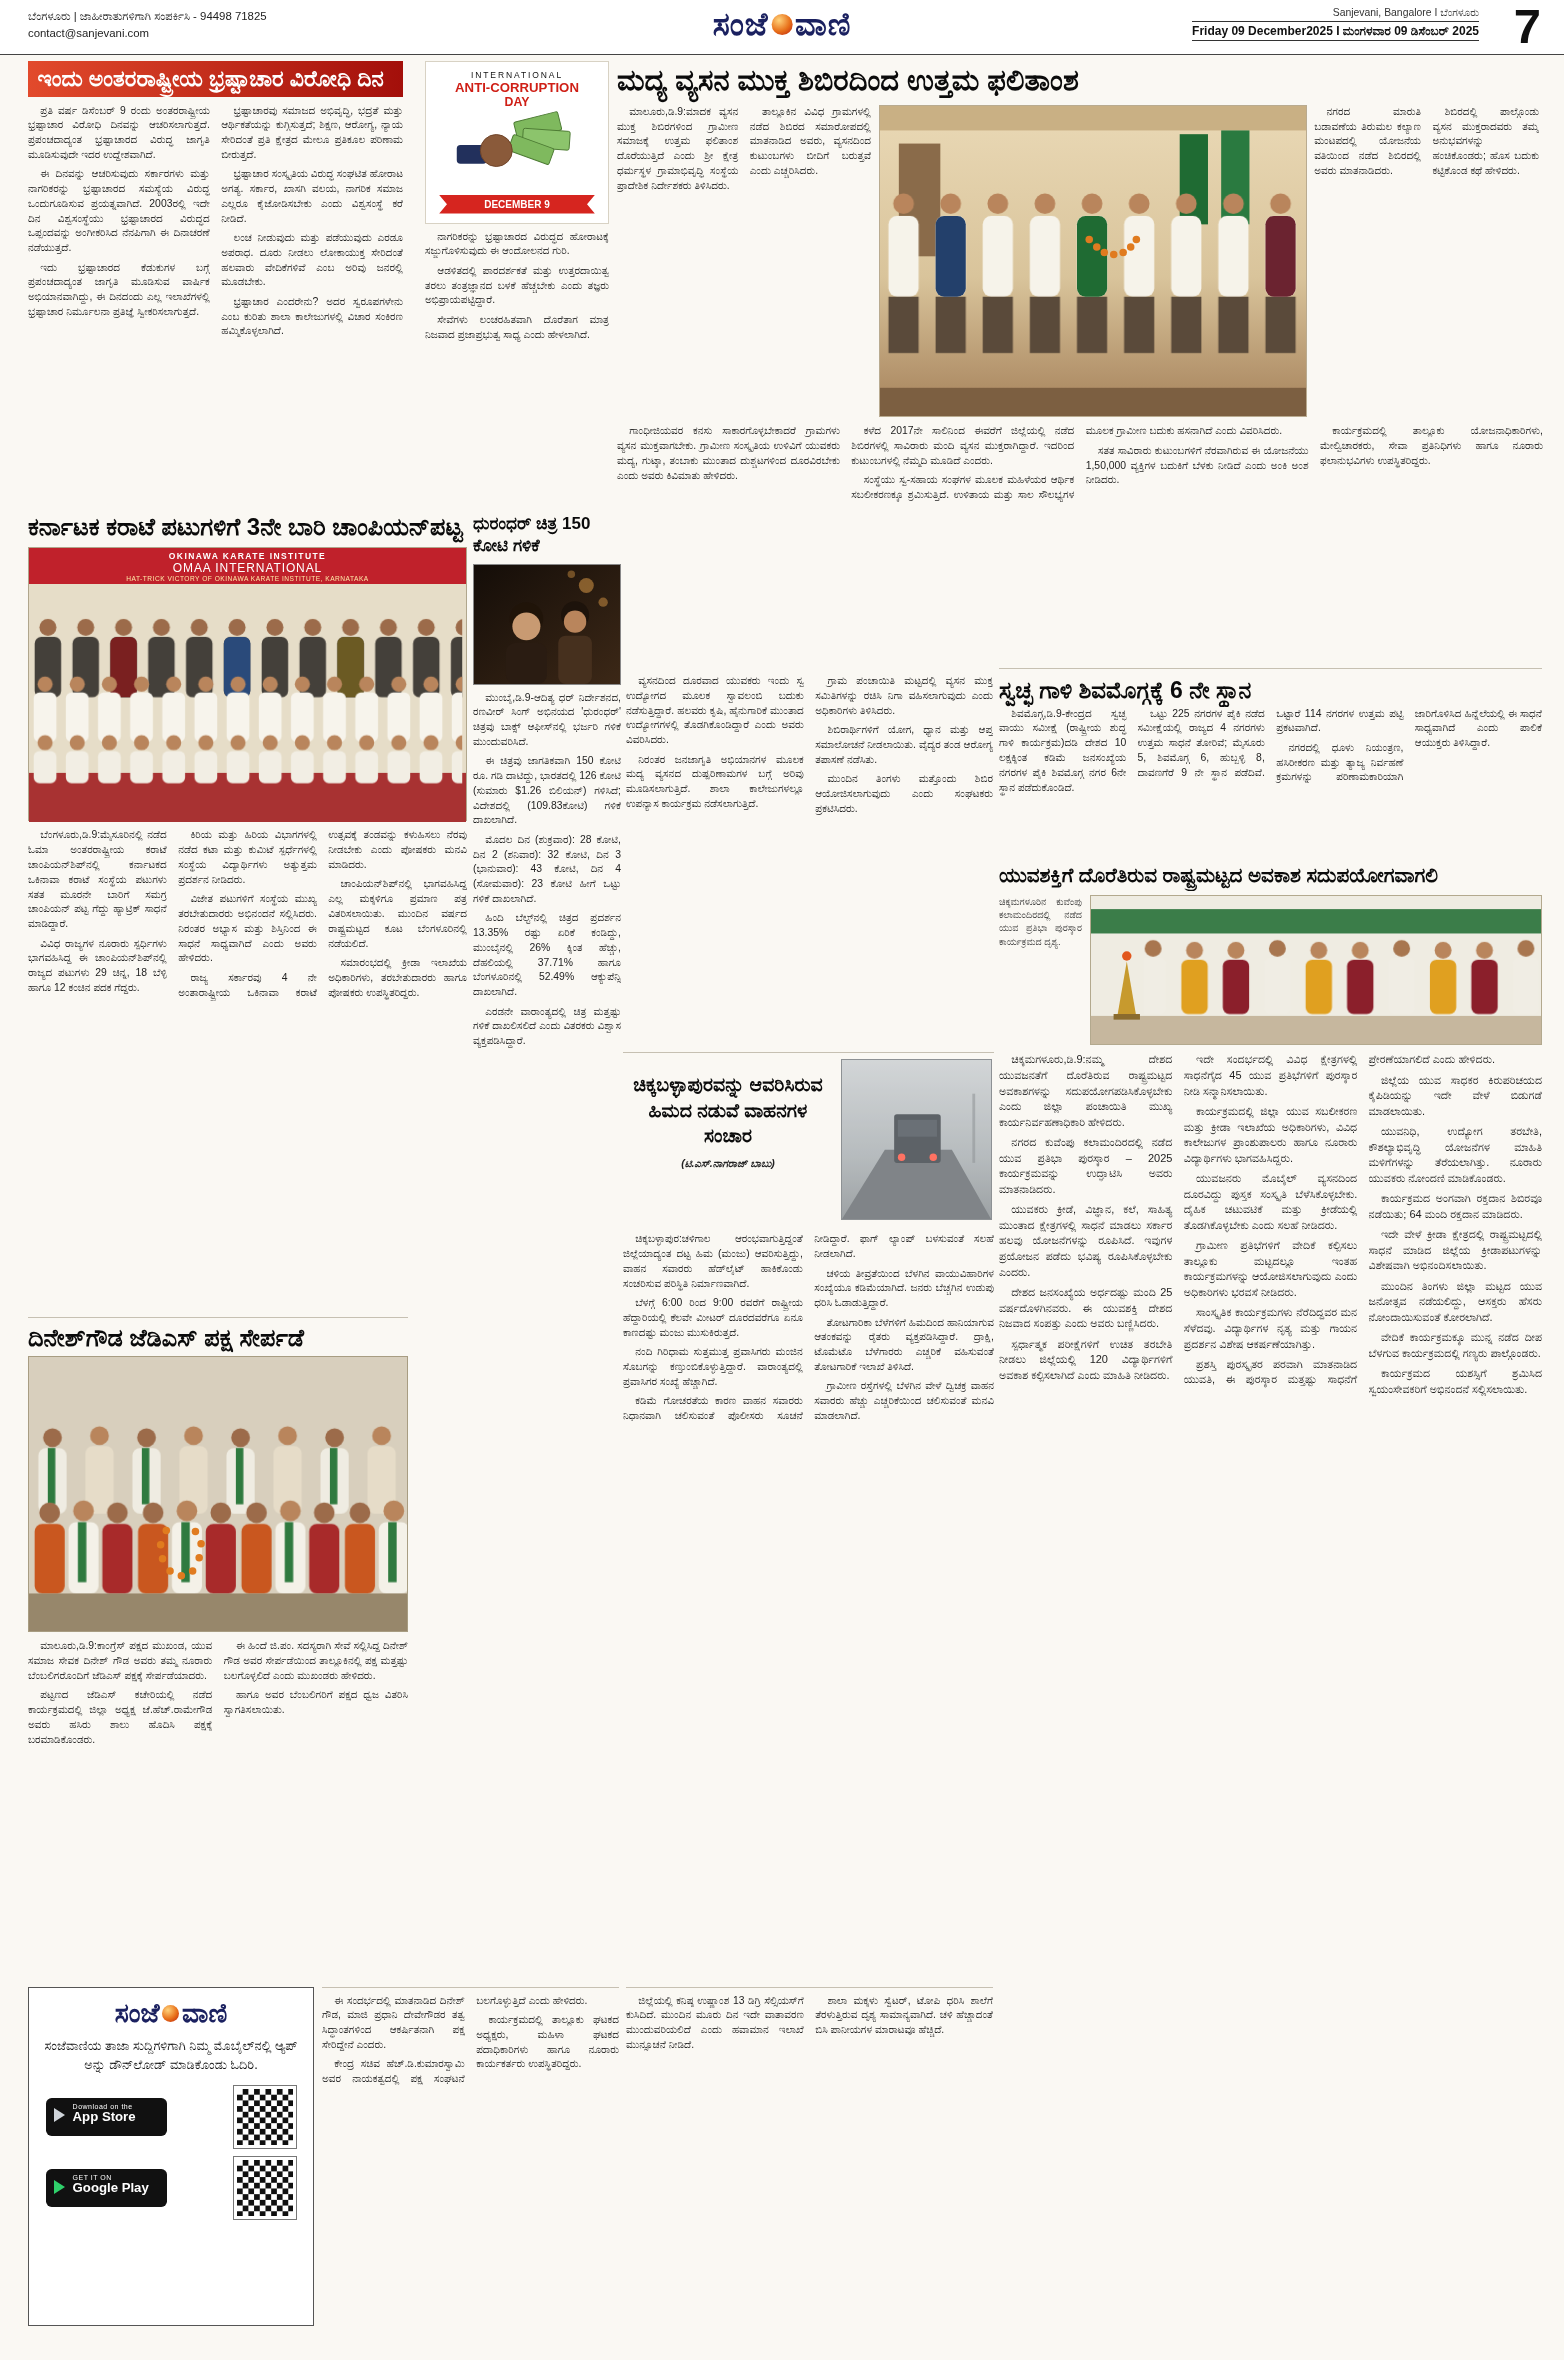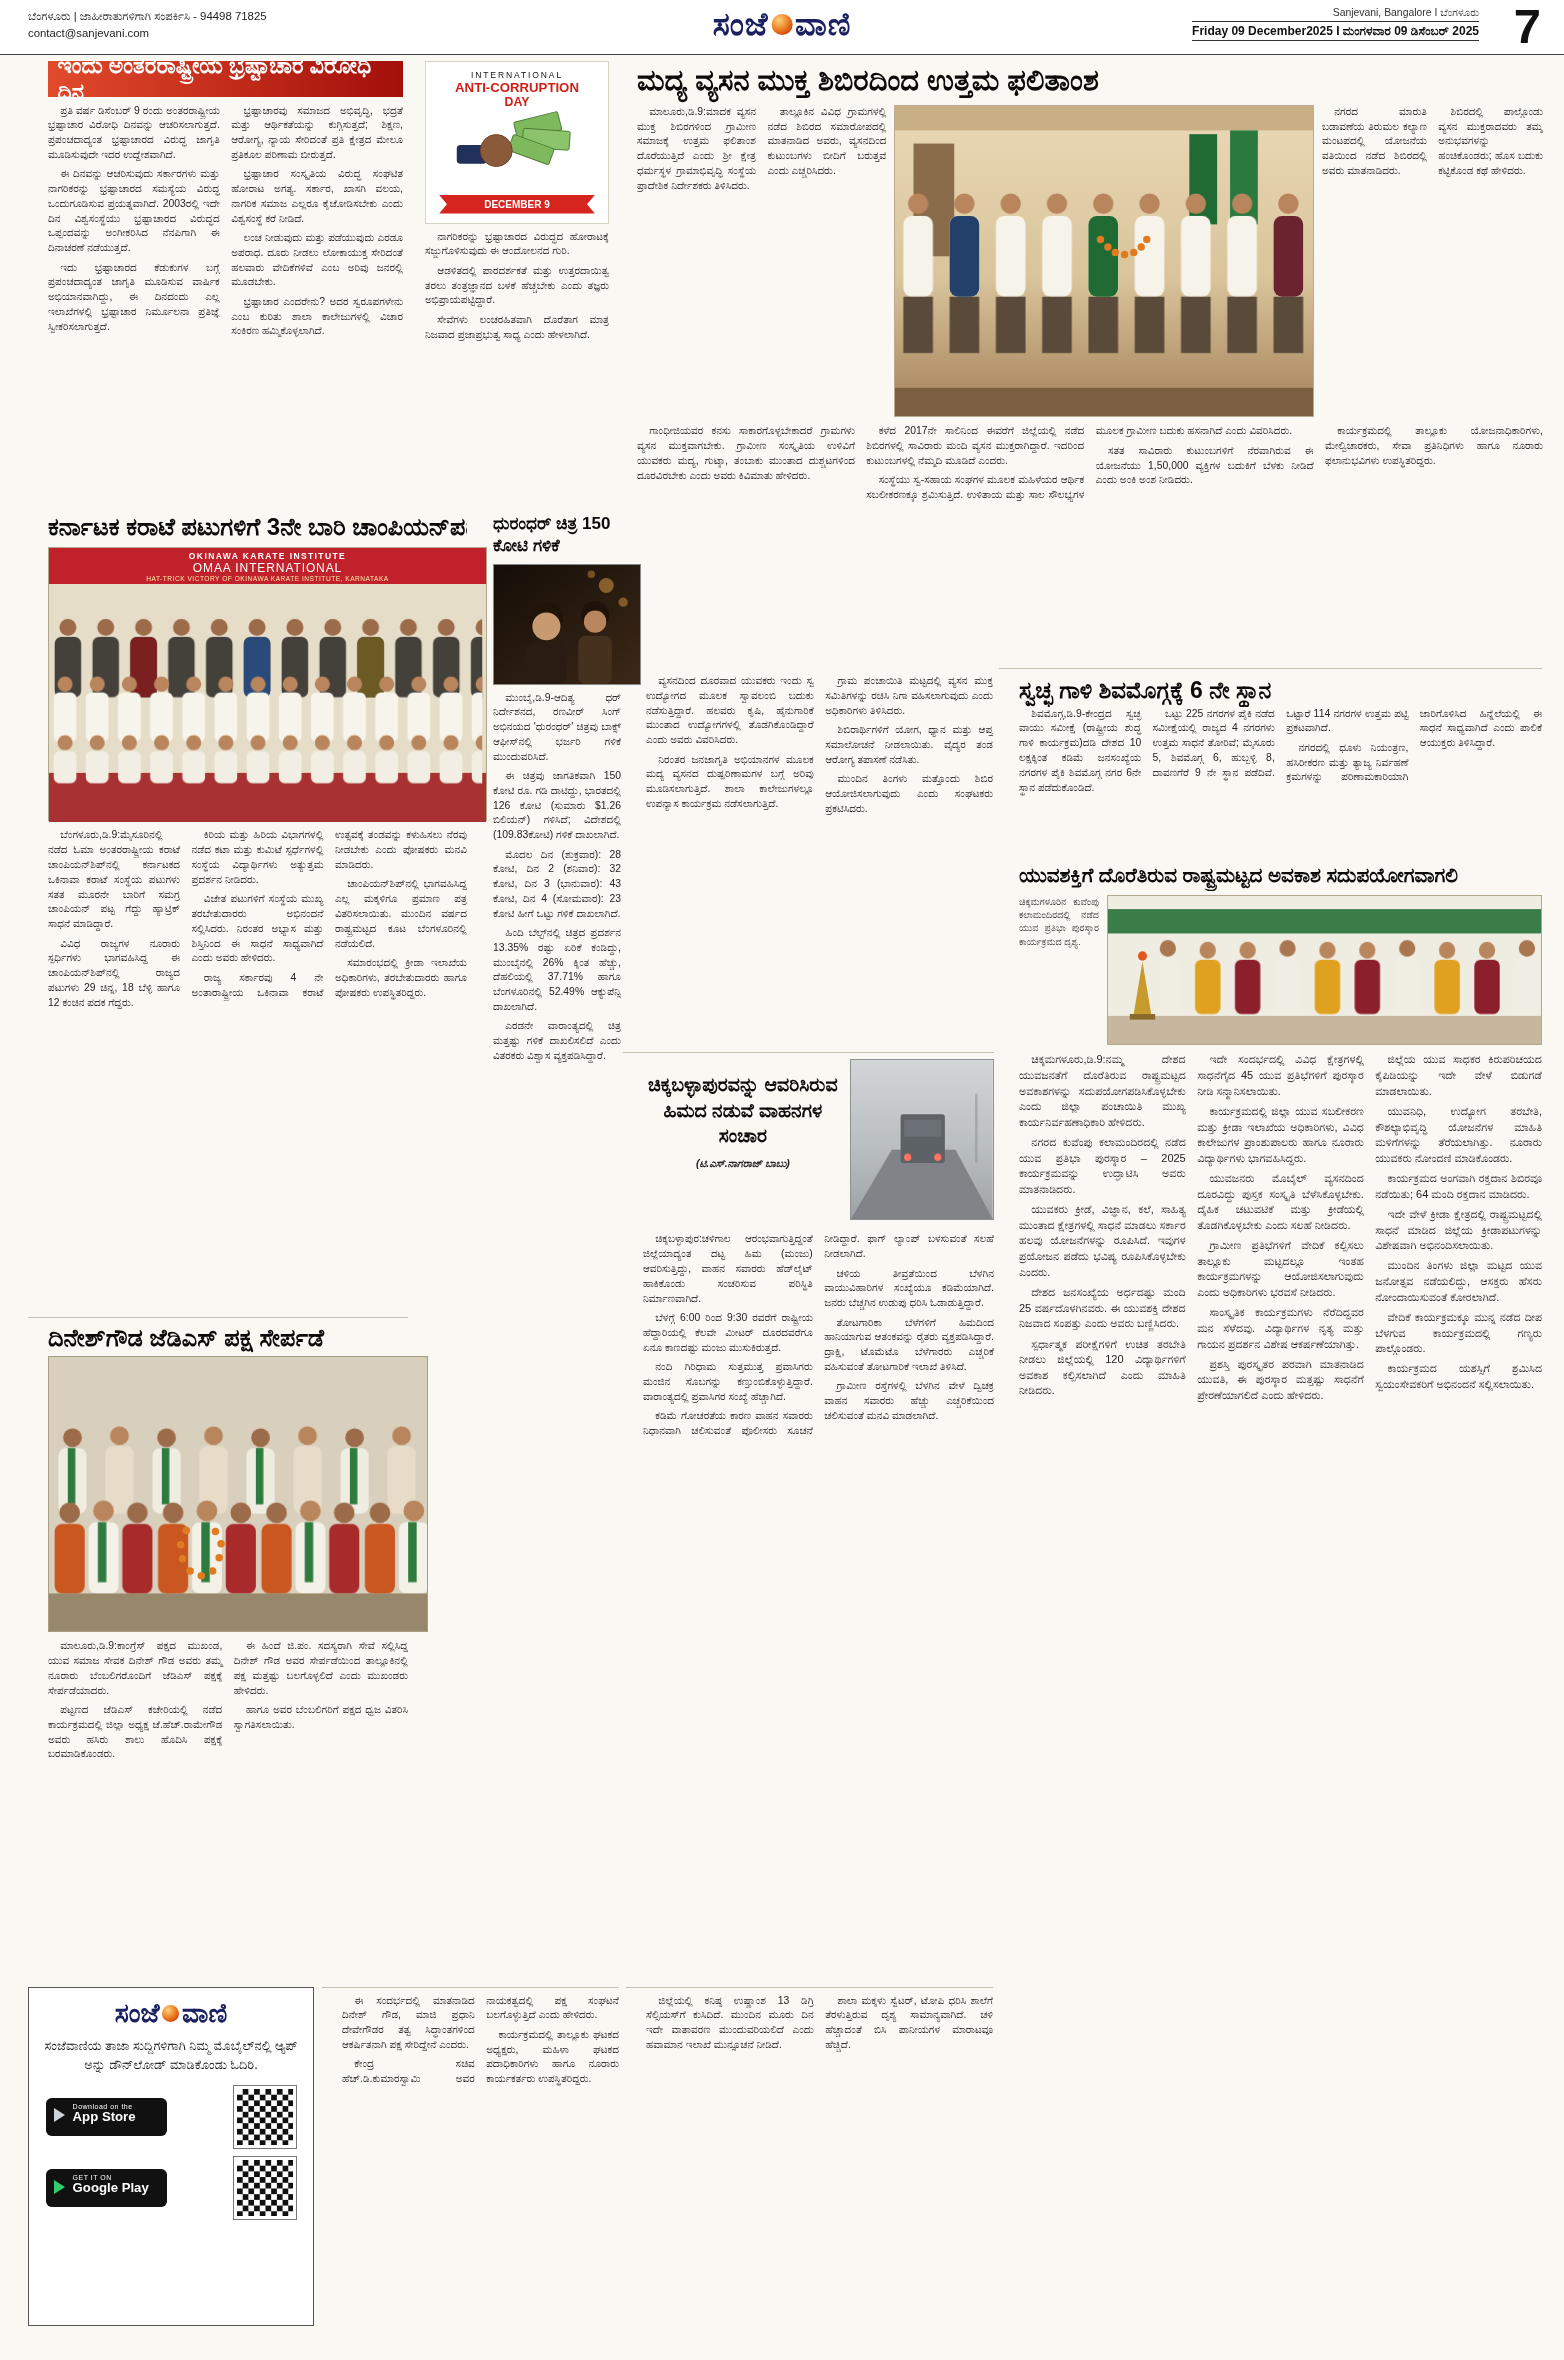--- a/index.html
+++ b/index.html
@@ -1,18 +1,18 @@
 <!DOCTYPE html>
 <html style="font-size:15px"><head>
 <meta charset="utf-8">
 <style>
   * { margin:0; padding:0; box-sizing:border-box; }
   html,body { width:1564px; height:2360px; }
   body { position:relative; background:#faf8f3; font-family:"Liberation Sans", sans-serif; color:#1d1d1d; overflow:hidden; }
-  .abs { position:absolute;padding-left:20px; }
+  .abs { position:absolute; }
 
   
   .hd { left:0; top:0; width:1564px; height:55px; border-bottom:1.9px solid #444; background:#fff; }
   .hd-left { position:absolute; left:28px; top:7.6px; font-size:11.4px; line-height:1.5; color:#222; }
   .hd-logo { position:absolute; left:50%; top:5.7px; transform:translateX(-50%); font-size:32px; font-weight:bold; color:#1b2160; letter-spacing:0.9px; display:flex; align-items:center; }
   .logo-ball { display:inline-block; width:21px; height:21px; border-radius:50%; margin:0 2.8px;
                background:radial-gradient(circle at 35% 30%, #ffd27a, #e8701a 55%, #b71c0c); }
   .hd-right { position:absolute; right:85px; top:6.6px; text-align:right; }
   .hd-edition { font-size:10.4px; color:#333; margin-bottom:2.8px; }
   .hd-date { font-size:12px; font-weight:bold; color:#111; border-top:0.9px solid #333; border-bottom:0.9px solid #333; padding:1.9px 0; }
@@ -387,21 +387,21 @@
         <rect x="56" y="58" width="50" height="52" rx="3" fill="#3a4046"></rect>
         <rect x="60" y="64" width="42" height="18" fill="#4a5158"></rect>
         <circle cx="64" cy="104" r="4" fill="#ff5340"></circle>
         <circle cx="98" cy="104" r="4" fill="#ff5340"></circle>
         <rect width="160" height="170" fill="#ffffff" opacity="0.18"></rect>
       </svg>
     </div>
   </div>
   <div class="btxt c2 artH-body">
       <p>ಚಿಕ್ಕಬಳ್ಳಾಪುರ:ಚಳಿಗಾಲ ಆರಂಭವಾಗುತ್ತಿದ್ದಂತೆ ಜಿಲ್ಲೆಯಾದ್ಯಂತ ದಟ್ಟ ಹಿಮ (ಮಂಜು) ಆವರಿಸುತ್ತಿದ್ದು, ವಾಹನ ಸವಾರರು ಹೆಡ್‌ಲೈಟ್ ಹಾಕಿಕೊಂಡು ಸಂಚರಿಸುವ ಪರಿಸ್ಥಿತಿ ನಿರ್ಮಾಣವಾಗಿದೆ.</p>
-      <p>ಬೆಳಗ್ಗೆ 6:00 ರಿಂದ 9:30 ರವರೆಗೆ ರಾಷ್ಟ್ರೀಯ ಹೆದ್ದಾರಿಯಲ್ಲಿ ಕೆಲವೇ ಮೀಟರ್ ದೂರದವರೆಗೂ ಏನೂ ಕಾಣದಷ್ಟು ಮಂಜು ಮುಸುಕಿರುತ್ತದೆ.</p>
+      <p>ಬೆಳಗ್ಗೆ 6:00 ರಿಂದ 9:00 ರವರೆಗೆ ರಾಷ್ಟ್ರೀಯ ಹೆದ್ದಾರಿಯಲ್ಲಿ ಕೆಲವೇ ಮೀಟರ್ ದೂರದವರೆಗೂ ಏನೂ ಕಾಣದಷ್ಟು ಮಂಜು ಮುಸುಕಿರುತ್ತದೆ.</p>
       <p>ನಂದಿ ಗಿರಿಧಾಮ ಸುತ್ತಮುತ್ತ ಪ್ರವಾಸಿಗರು ಮಂಜಿನ ಸೊಬಗನ್ನು ಕಣ್ತುಂಬಿಕೊಳ್ಳುತ್ತಿದ್ದಾರೆ. ವಾರಾಂತ್ಯದಲ್ಲಿ ಪ್ರವಾಸಿಗರ ಸಂಖ್ಯೆ ಹೆಚ್ಚಾಗಿದೆ.</p>
       <p>ಕಡಿಮೆ ಗೋಚರತೆಯ ಕಾರಣ ವಾಹನ ಸವಾರರು ನಿಧಾನವಾಗಿ ಚಲಿಸುವಂತೆ ಪೊಲೀಸರು ಸೂಚನೆ ನೀಡಿದ್ದಾರೆ. ಫಾಗ್ ಲ್ಯಾಂಪ್ ಬಳಸುವಂತೆ ಸಲಹೆ ನೀಡಲಾಗಿದೆ.</p>
       <p>ಚಳಿಯ ತೀವ್ರತೆಯಿಂದ ಬೆಳಗಿನ ವಾಯುವಿಹಾರಿಗಳ ಸಂಖ್ಯೆಯೂ ಕಡಿಮೆಯಾಗಿದೆ. ಜನರು ಬೆಚ್ಚಗಿನ ಉಡುಪು ಧರಿಸಿ ಓಡಾಡುತ್ತಿದ್ದಾರೆ.</p>
       <p>ತೋಟಗಾರಿಕಾ ಬೆಳೆಗಳಿಗೆ ಹಿಮದಿಂದ ಹಾನಿಯಾಗುವ ಆತಂಕವನ್ನು ರೈತರು ವ್ಯಕ್ತಪಡಿಸಿದ್ದಾರೆ. ದ್ರಾಕ್ಷಿ, ಟೊಮೆಟೊ ಬೆಳೆಗಾರರು ಎಚ್ಚರಿಕೆ ವಹಿಸುವಂತೆ ತೋಟಗಾರಿಕೆ ಇಲಾಖೆ ತಿಳಿಸಿದೆ.</p>
       <p>ಗ್ರಾಮೀಣ ರಸ್ತೆಗಳಲ್ಲಿ ಬೆಳಗಿನ ವೇಳೆ ದ್ವಿಚಕ್ರ ವಾಹನ ಸವಾರರು ಹೆಚ್ಚು ಎಚ್ಚರಿಕೆಯಿಂದ ಚಲಿಸುವಂತೆ ಮನವಿ ಮಾಡಲಾಗಿದೆ.</p>
     </div>
 </section>
 
 <section class="abs artG" style="left:28px;top:1317px;width:380px;height:662px">
   <div class="hl artG-hl">ದಿನೇಶ್‌ಗೌಡ ಜೆಡಿಎಸ್ ಪಕ್ಷ ಸೇರ್ಪಡೆ</div>

